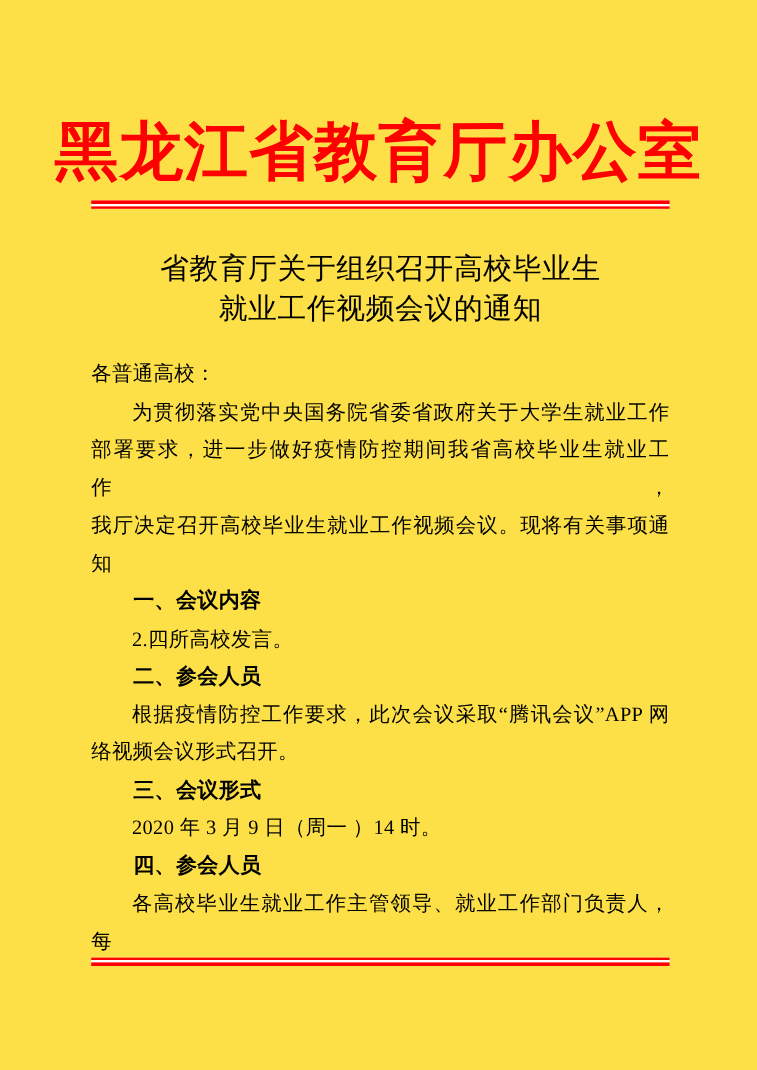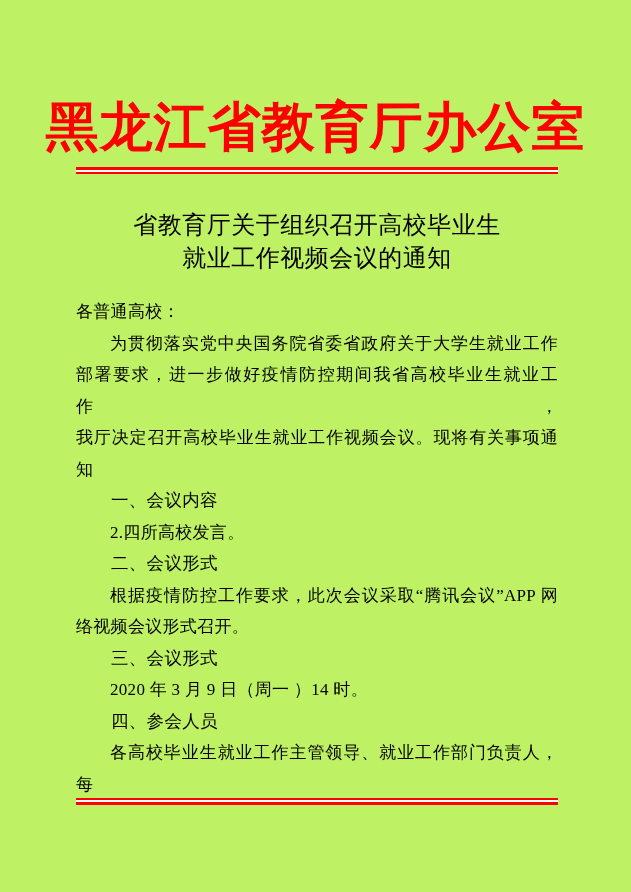--- a/index.html
+++ b/index.html
@@ -4,21 +4,21 @@
 <style>
   html, body {
     margin: 0;
     padding: 0;
     background: #ffffff;
   }
   .page {
     position: relative;
     width: 631px;
     height: 892px;
-    background: #bef264;
+    background: #fde047;
     overflow: hidden;
     font-family: "Liberation Serif", "DejaVu Serif", serif;
     color: #000000;
   }
   
   .org-name {
     position: absolute;
     top: 96px;
     left: 40px;
     width: 551px;
@@ -74,21 +74,21 @@
   .line.indent {
     text-indent: 2em;
   }
   .line.justify {
     text-align: justify;
     text-align-last: justify;
     text-justify: inter-character;
   }
   .line.heading {
     font-family: "Liberation Sans", "DejaVu Sans", sans-serif;
-    font-weight: normal;
+    font-weight: bold;
     font-size: 17.5px;
   }
   .line.body-text {
     font-family: "Liberation Serif", "DejaVu Serif", serif;
   }
 </style>
 </head>
 <body>
 
 <div class="page">
@@ -102,21 +102,21 @@
     <div>就业工作视频会议的通知</div>
   </div>
 
   <div class="doc-body" id="doc-body">
       <div class="line body-text">各普通高校：</div>
       <div class="line body-text indent justify">为贯彻落实党中央国务院省委省政府关于大学生就业工作</div>
       <div class="line body-text justify">部署要求，进一步做好疫情防控期间我省高校毕业生就业工作，</div>
       <div class="line body-text justify">我厅决定召开高校毕业生就业工作视频会议。现将有关事项通知</div>
       <div class="line heading indent">一、会议内容</div>
       <div class="line body-text indent">2.四所高校发言。</div>
-      <div class="line heading indent">二、会议形式</div>
+      <div class="line heading indent">二、参会人员</div>
       <div class="line body-text indent justify">根据疫情防控工作要求，此次会议采取“腾讯会议”APP 网</div>
       <div class="line body-text">络视频会议形式召开。</div>
       <div class="line heading indent">三、会议形式</div>
       <div class="line body-text indent">2020 年 3 月 9 日（周一 ）14 时。</div>
       <div class="line heading indent">四、参会人员</div>
       <div class="line body-text indent justify">各高校毕业生就业工作主管领导、就业工作部门负责人，每</div>
     </div>
 
   <div class="double-rule footer-rule"></div>
 

